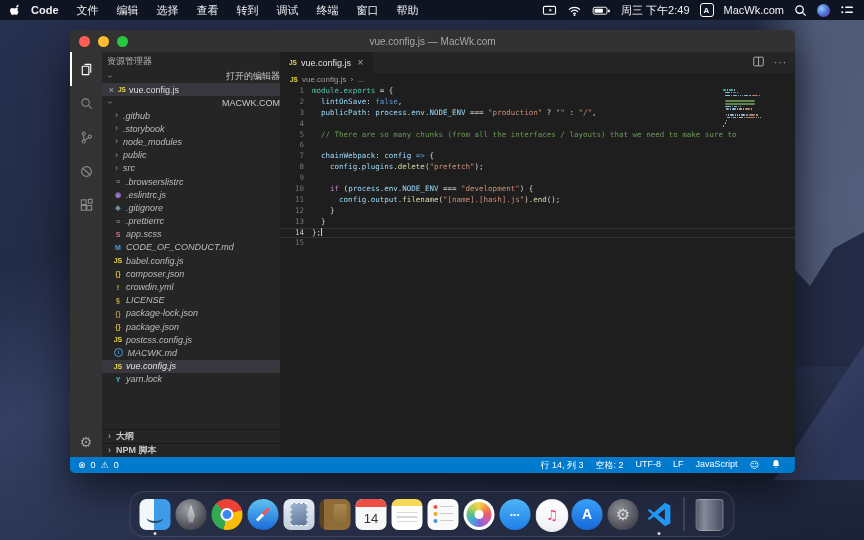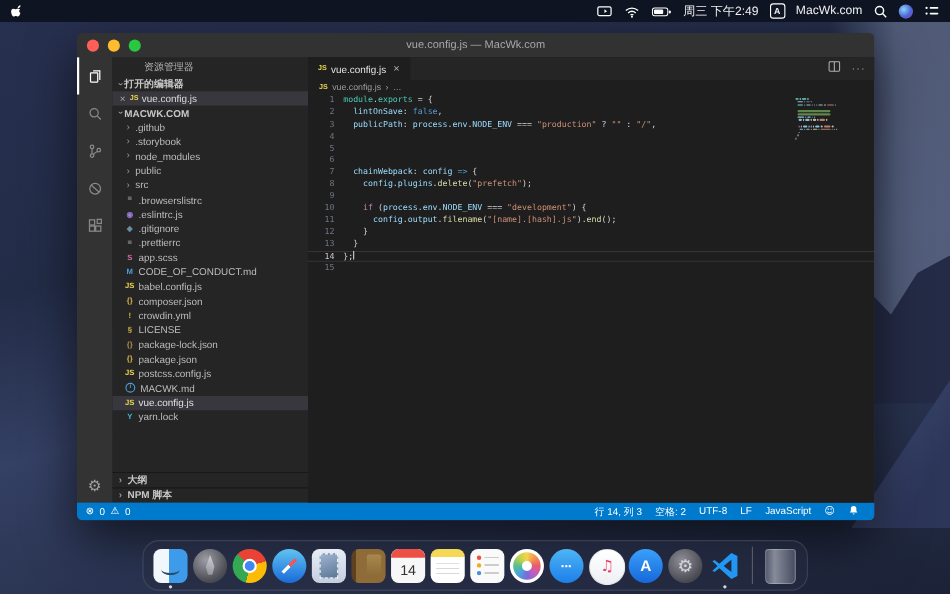--- a/index.html
+++ b/index.html
@@ -37,33 +37,33 @@
   
   .abar{width:32px;background:#333333;display:flex;flex-direction:column;align-items:center;flex:none;}
   .aicon{width:32px;height:34px;display:flex;align-items:center;justify-content:center;}
   .aicon.active{box-shadow:inset 2px 0 0 #fff;}
   .aicon svg{stroke:#8a8a8a;fill:none;stroke-width:1.2;}
   .aicon.active svg{stroke:#ffffff;}
   .aspacer{flex:1;}
   .agear{font-size:14px;color:#a0a0a0;height:30px;display:flex;align-items:center;font-family:"DejaVu Sans",sans-serif;}
   
   .sidebar{width:178px;background:#252526;color:#b8b8b8;font-size:9px;display:flex;flex-direction:column;overflow:hidden;flex:none;}
-  .s-title{height:18px;line-height:18px;padding-left:29px;color:#b3b3b3;flex:none;}
-  .sec{height:13px;display:flex;align-items:center;font-weight:bold;color:#c8c8c8;padding-left:4px;gap:0;flex:none;}
+  .s-title{height:18px;line-height:18px;padding-left:5px;color:#b3b3b3;flex:none;}
+  .sec{height:13px;display:flex;align-items:center;font-weight:normal;color:#c8c8c8;padding-left:4px;gap:18px;flex:none;justify-content:space-between;}
   .chev{display:inline-block;width:7px;text-align:center;color:#9a9a9a;font-size:9px;line-height:9px;}
   .chev.down{transform:rotate(90deg);}
   .oe-item{height:13px;display:flex;align-items:center;gap:3px;background:#37373d;padding-left:6px;color:#dddddd;flex:none;}
   .close-x{color:#aaaaaa;font-size:9px;width:7px;text-align:center;}
   .ji{color:#e8d44d;font-size:6.5px;font-weight:bold;}
   .fic{width:10px;text-align:center;font-size:7px;font-weight:bold;flex:none;}
   .fic.circ{width:7px;height:7px;line-height:7px;border:1px solid #4a9edd;border-radius:50%;font-size:5.5px;margin:0 1.5px 0 1px;}
   .tree{flex:1;overflow:hidden;}
   .trow{height:13.2px;display:flex;align-items:center;gap:3px;padding-left:11px;color:#bcbcbc;}
   .trow.sel{background:#37373d;color:#e2e2e2;}
-  .tlabel{white-space:nowrap;}
+  .tlabel{white-space:nowrap;font-style:italic;}
   .sbot{flex:none;}
   .brow{height:13px;display:flex;align-items:center;gap:3px;font-weight:bold;color:#c8c8c8;padding-left:4px;border-top:1px solid rgba(0,0,0,.35);}
   
   .egroup{flex:1;display:flex;flex-direction:column;background:#1e1e1e;min-width:0;position:relative;}
   .tabbar{height:21px;background:#252526;display:flex;align-items:stretch;position:relative;flex:none;}
   .tab{background:#1e1e1e;display:flex;align-items:center;gap:4px;padding:0 9px;font-size:9px;color:#e4e4e4;}
   .tab .close-x{font-size:10px;margin-left:2px;}
   .eactions{position:absolute;right:8px;top:0;height:21px;display:flex;align-items:center;gap:9px;color:#b0b0b0;}
   .eactions svg{stroke:#b0b0b0;fill:none;stroke-width:1.1;}
   .more-dots{font-size:10px;letter-spacing:1px;}
@@ -150,20 +150,32 @@
   <div class="wp-sky"></div>
   <div class="wp-mtn"></div>
   <div class="wp-dune"></div>
 
   <div class="menubar">
     <span class="mb-ic">
       <svg viewBox="0 0 16 16" width="12" height="14">
           <path fill="#fff" d="M11.5 1c-.9.06-1.9.6-2.5 1.3-.55.63-1 1.57-.82 2.48.96.07 1.94-.5 2.53-1.2.55-.67.97-1.6.79-2.58zM8.2 5.2c-1.1 0-2.2.65-2.8.65-.63 0-1.6-.62-2.63-.6C1.4 5.27.15 6.35.15 8.5c0 1.3.25 2.65.9 3.9.6 1.1 1.3 2.2 2.3 2.2.9 0 1.25-.58 2.45-.58s1.5.58 2.5.56c1.05-.02 1.7-1.05 2.3-2.15.4-.75.65-1.5.8-2-1.7-.65-2.1-3.1-.3-4.1-.65-.9-1.8-1.13-2.9-1.13z"></path>
         </svg>
     </span>
+    <span style="display:flex;">
+        <span class="mb-item mb-app">Code</span>
+        <span class="mb-item">文件</span>
+        <span class="mb-item">编辑</span>
+        <span class="mb-item">选择</span>
+        <span class="mb-item">查看</span>
+        <span class="mb-item">转到</span>
+        <span class="mb-item">调试</span>
+        <span class="mb-item">终端</span>
+        <span class="mb-item">窗口</span>
+        <span class="mb-item">帮助</span>
+      </span>
     <div class="mb-right">
       <span class="mb-ic">
         <svg viewBox="0 0 16 14" width="15" height="13">
             <rect x="1.5" y="2.5" width="13" height="8.5" rx="1.5" stroke="#fff" fill="none" stroke-width="1.2"></rect>
             <path d="M8 4.8 l2.6 1.8 -2.6 1.8 z" fill="#fff"></path>
           </svg>
       </span>
       <span class="mb-ic">
         <svg viewBox="0 0 16 14" width="15" height="13">
             <path d="M2 6 C5.5 2.8 10.5 2.8 14 6 M4.3 8.3 C6.7 6.2 9.3 6.2 11.7 8.3 M6.6 10.5 C7.5 9.7 8.5 9.7 9.4 10.5" stroke="#fff" fill="none" stroke-width="1.3"></path>
@@ -384,21 +396,21 @@
           <span>vue.config.js</span>
           <span>›</span>
           <span>…</span>
         </div>
         <div class="codearea">
           <div>
               <div class="cline"><span class="gut">1</span><span class="ctext"><span style="color: rgb(78, 201, 176);">module</span><span style="color: rgb(212, 212, 212);">.</span><span style="color: rgb(78, 201, 176);">exports</span><span style="color: rgb(212, 212, 212);"> = {</span></span></div>
               <div class="cline"><span class="gut">2</span><span class="ctext"><span style="color: rgb(212, 212, 212);">  </span><span style="color: rgb(156, 220, 254);">lintOnSave</span><span style="color: rgb(212, 212, 212);">: </span><span style="color: rgb(86, 156, 214);">false</span><span style="color: rgb(212, 212, 212);">,</span></span></div>
               <div class="cline"><span class="gut">3</span><span class="ctext"><span style="color: rgb(212, 212, 212);">  </span><span style="color: rgb(156, 220, 254);">publicPath</span><span style="color: rgb(212, 212, 212);">: </span><span style="color: rgb(156, 220, 254);">process</span><span style="color: rgb(212, 212, 212);">.</span><span style="color: rgb(156, 220, 254);">env</span><span style="color: rgb(212, 212, 212);">.</span><span style="color: rgb(156, 220, 254);">NODE_ENV</span><span style="color: rgb(212, 212, 212);"> === </span><span style="color: rgb(206, 145, 120);">"production"</span><span style="color: rgb(212, 212, 212);"> ? </span><span style="color: rgb(206, 145, 120);">""</span><span style="color: rgb(212, 212, 212);"> : </span><span style="color: rgb(206, 145, 120);">"/"</span><span style="color: rgb(212, 212, 212);">,</span></span></div>
               <div class="cline"><span class="gut">4</span><span class="ctext"></span></div>
-              <div class="cline"><span class="gut">5</span><span class="ctext"><span style="color: rgb(212, 212, 212);">  </span></span></div>
+              <div class="cline"><span class="gut">5</span><span class="ctext"><span style="color: rgb(212, 212, 212);">  </span><span style="color: rgb(106, 153, 85);">// There are so many chunks (from all the interfaces / layouts) that we need to make sure to</span></span></div>
               <div class="cline"><span class="gut">6</span><span class="ctext"><span style="color: rgb(212, 212, 212);">  </span></span></div>
               <div class="cline"><span class="gut">7</span><span class="ctext"><span style="color: rgb(212, 212, 212);">  </span><span style="color: rgb(156, 220, 254);">chainWebpack</span><span style="color: rgb(212, 212, 212);">: </span><span style="color: rgb(156, 220, 254);">config</span><span style="color: rgb(212, 212, 212);"> </span><span style="color: rgb(86, 156, 214);">=&gt;</span><span style="color: rgb(212, 212, 212);"> {</span></span></div>
               <div class="cline"><span class="gut">8</span><span class="ctext"><span style="color: rgb(212, 212, 212);">    </span><span style="color: rgb(156, 220, 254);">config</span><span style="color: rgb(212, 212, 212);">.</span><span style="color: rgb(156, 220, 254);">plugins</span><span style="color: rgb(212, 212, 212);">.</span><span style="color: rgb(220, 220, 170);">delete</span><span style="color: rgb(212, 212, 212);">(</span><span style="color: rgb(206, 145, 120);">"prefetch"</span><span style="color: rgb(212, 212, 212);">);</span></span></div>
               <div class="cline"><span class="gut">9</span><span class="ctext"></span></div>
               <div class="cline"><span class="gut">10</span><span class="ctext"><span style="color: rgb(212, 212, 212);">    </span><span style="color: rgb(197, 134, 192);">if</span><span style="color: rgb(212, 212, 212);"> (</span><span style="color: rgb(156, 220, 254);">process</span><span style="color: rgb(212, 212, 212);">.</span><span style="color: rgb(156, 220, 254);">env</span><span style="color: rgb(212, 212, 212);">.</span><span style="color: rgb(156, 220, 254);">NODE_ENV</span><span style="color: rgb(212, 212, 212);"> === </span><span style="color: rgb(206, 145, 120);">"development"</span><span style="color: rgb(212, 212, 212);">) {</span></span></div>
               <div class="cline"><span class="gut">11</span><span class="ctext"><span style="color: rgb(212, 212, 212);">      </span><span style="color: rgb(156, 220, 254);">config</span><span style="color: rgb(212, 212, 212);">.</span><span style="color: rgb(156, 220, 254);">output</span><span style="color: rgb(212, 212, 212);">.</span><span style="color: rgb(220, 220, 170);">filename</span><span style="color: rgb(212, 212, 212);">(</span><span style="color: rgb(206, 145, 120);">"[name].[hash].js"</span><span style="color: rgb(212, 212, 212);">)</span><span style="color: rgb(212, 212, 212);">.</span><span style="color: rgb(220, 220, 170);">end</span><span style="color: rgb(212, 212, 212);">();</span></span></div>
               <div class="cline"><span class="gut">12</span><span class="ctext"><span style="color: rgb(212, 212, 212);">    }</span></span></div>
               <div class="cline"><span class="gut">13</span><span class="ctext"><span style="color: rgb(212, 212, 212);">  }</span></span></div>
               <div class="cline active"><span class="gut">14</span><span class="ctext"><span style="color: rgb(212, 212, 212);">};</span><span class="cursor"></span></span></div>
               <div class="cline"><span class="gut">15</span><span class="ctext"></span></div>

